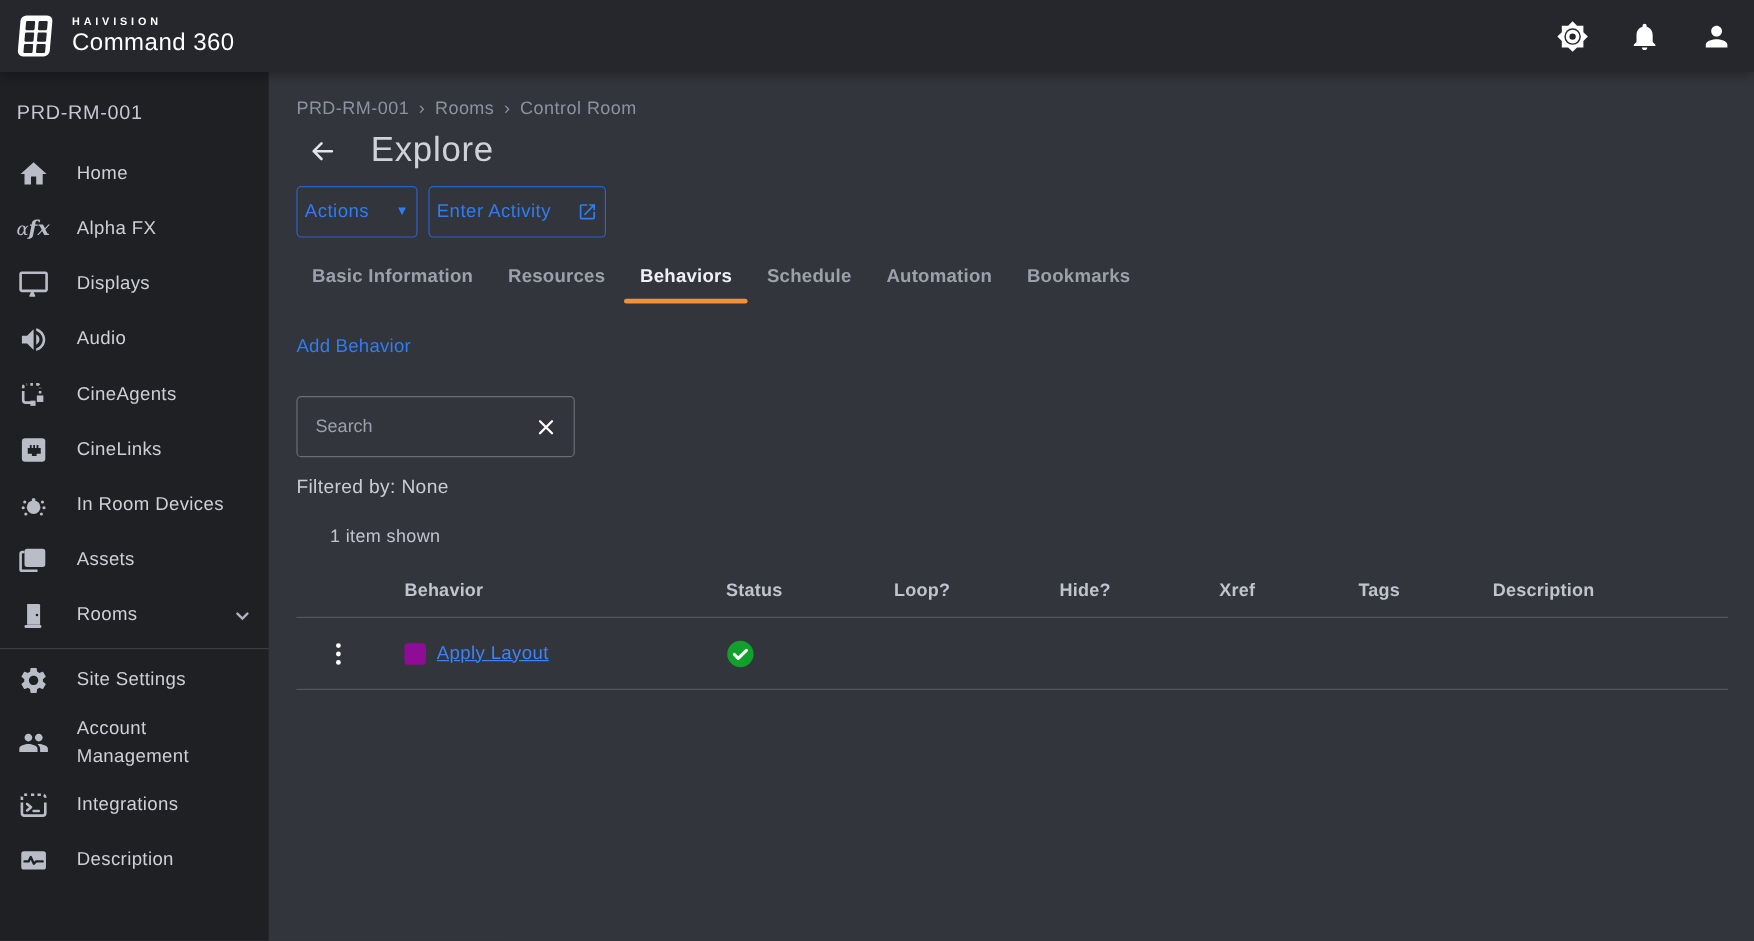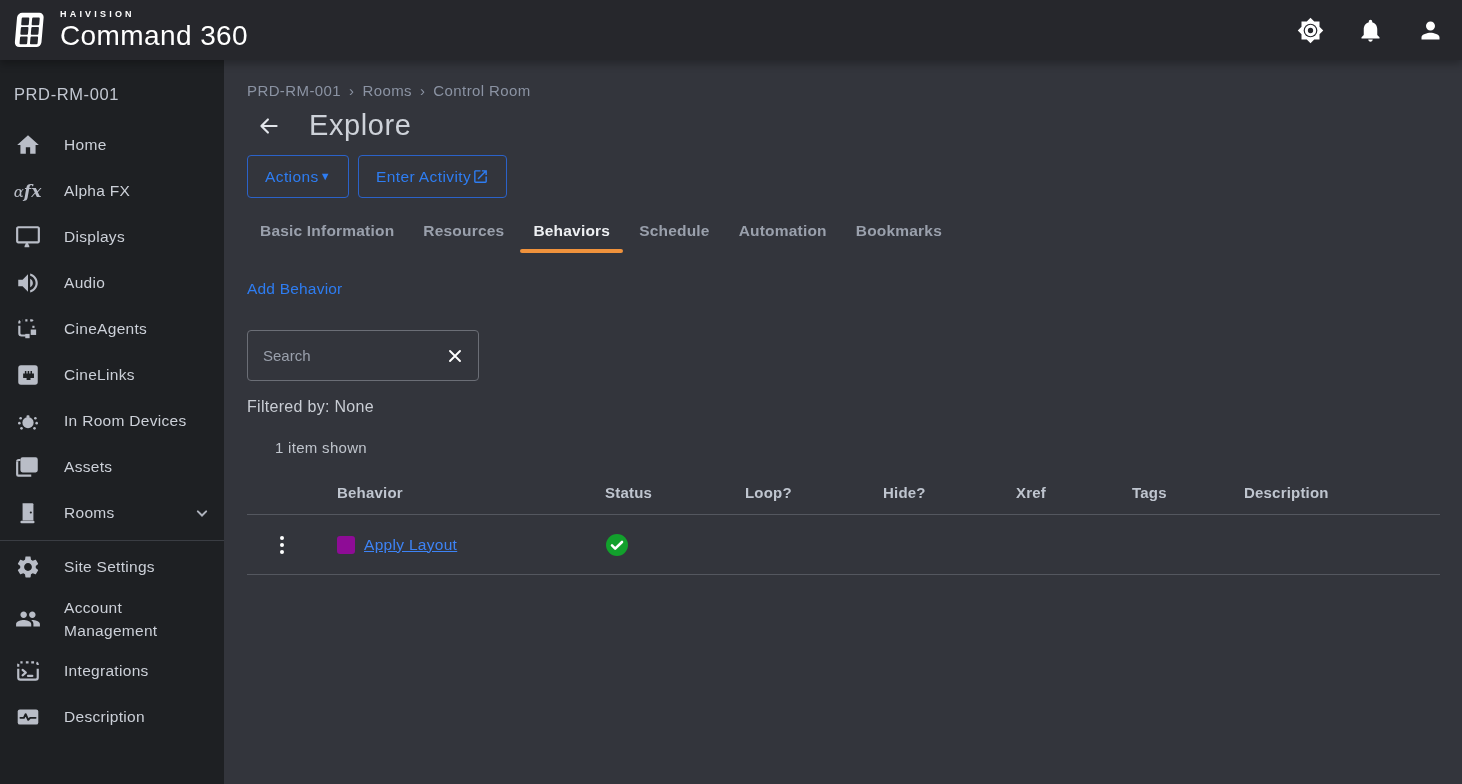--- a/index.html
+++ b/index.html
@@ -29,21 +29,21 @@
     position:absolute;left:0;top:0;width:1462px;height:60px;
     background:var(--topbar-bg);
     display:flex;align-items:center;justify-content:space-between;
     padding:0 18px 0 12px;z-index:5;
     box-shadow:0 4px 8px rgba(0,0,0,.28);
   }
   .brand{display:flex;align-items:center;gap:10px;cursor:pointer;}
   .brand-logo{width:38px;height:40px;display:flex;align-items:center;justify-content:center;}
   .brand-text{display:flex;flex-direction:column;line-height:1;}
   .brand-top{font-size:9px;font-weight:bold;letter-spacing:3.2px;color:#fff;margin-bottom:3px;}
-  .brand-bottom{font-size:28px;font-weight:400;color:#fff;letter-spacing:.4px;}
+  .brand-bottom{font-size:20px;font-weight:400;color:#fff;letter-spacing:.4px;}
   .topbar-icons{display:flex;align-items:center;gap:32px;}
   .topbar-icons .tb-icon{width:28px;height:28px;cursor:pointer;display:flex;align-items:center;justify-content:center;}
   .tb-icon svg{width:27px;height:27px;}
   
   .sidebar{
     position:absolute;left:0;top:60px;width:224px;height:724px;
     background:var(--sidebar-bg);
   }
   .sidebar-header{
     padding:25px 14px 18px 14px;font-size:16.5px;letter-spacing:.6px;color:#c3c8d2;
@@ -69,21 +69,21 @@
   .breadcrumb .crumb{cursor:pointer;}
   .breadcrumb .sep{color:var(--breadcrumb);}
   .title-row{display:flex;align-items:center;margin:10px 0 0 8px;gap:26px;}
   .back-arrow{width:28px;height:28px;cursor:pointer;color:#e2e5ea;display:flex;align-items:center;justify-content:center;}
   .back-arrow svg{width:26px;height:26px;}
   .page-title{font-size:29px;font-weight:400;color:#ced2d9;letter-spacing:.6px;}
   .btn-row{display:flex;gap:9px;margin-top:13px;}
   .btn{
     background:transparent;border:1px solid #2b62c9;border-radius:4px;
     color:var(--accent-blue);font-size:15.5px;letter-spacing:.4px;
-    height:43px;display:flex;align-items:center;gap:1px;padding:0 17px;cursor:pointer;
+    height:43px;display:flex;align-items:center;gap:22px;padding:0 6px;cursor:pointer;
     font-family:"Liberation Sans","DejaVu Sans",sans-serif;
   }
   .caret{font-size:11px;line-height:1;}
   .btn svg{width:17px;height:17px;}
   .tabs{display:flex;margin-top:17px;gap:3px;}
   .tab{
     padding:7px 13px 13px 13px;font-size:15.5px;font-weight:bold;letter-spacing:.2px;
     color:var(--text-muted);cursor:pointer;position:relative;
   }
   .tab.active{color:#eef0f3;}

